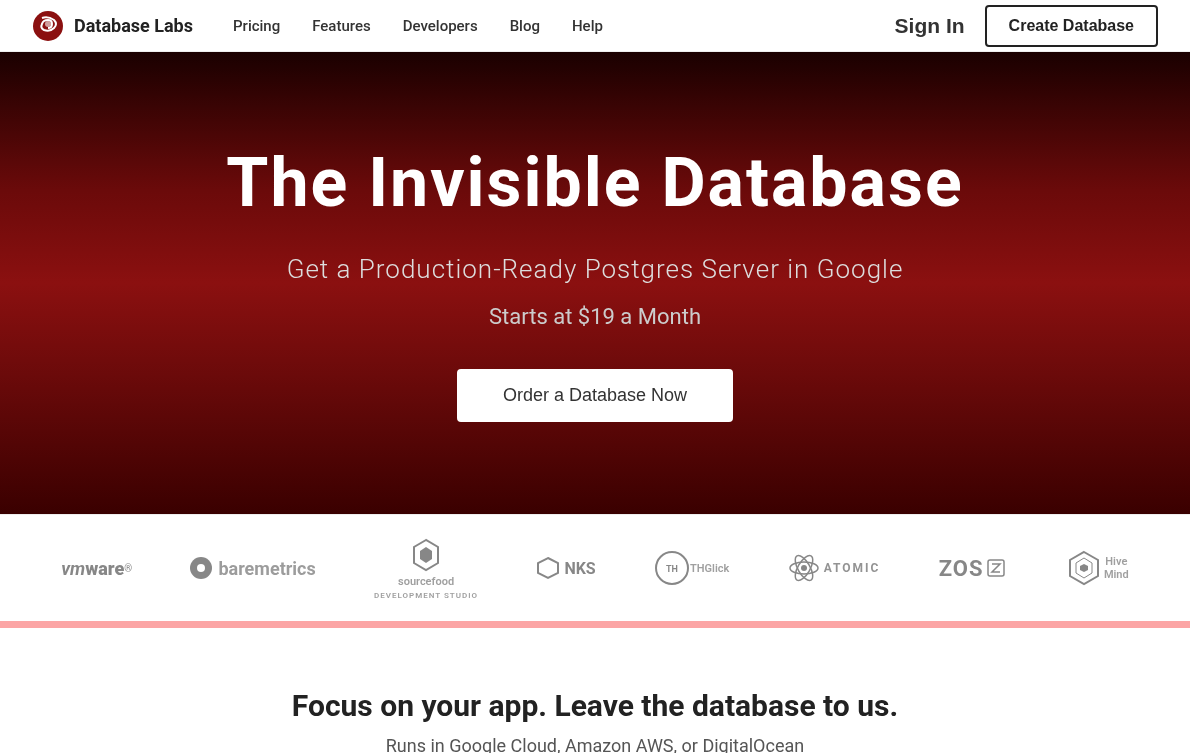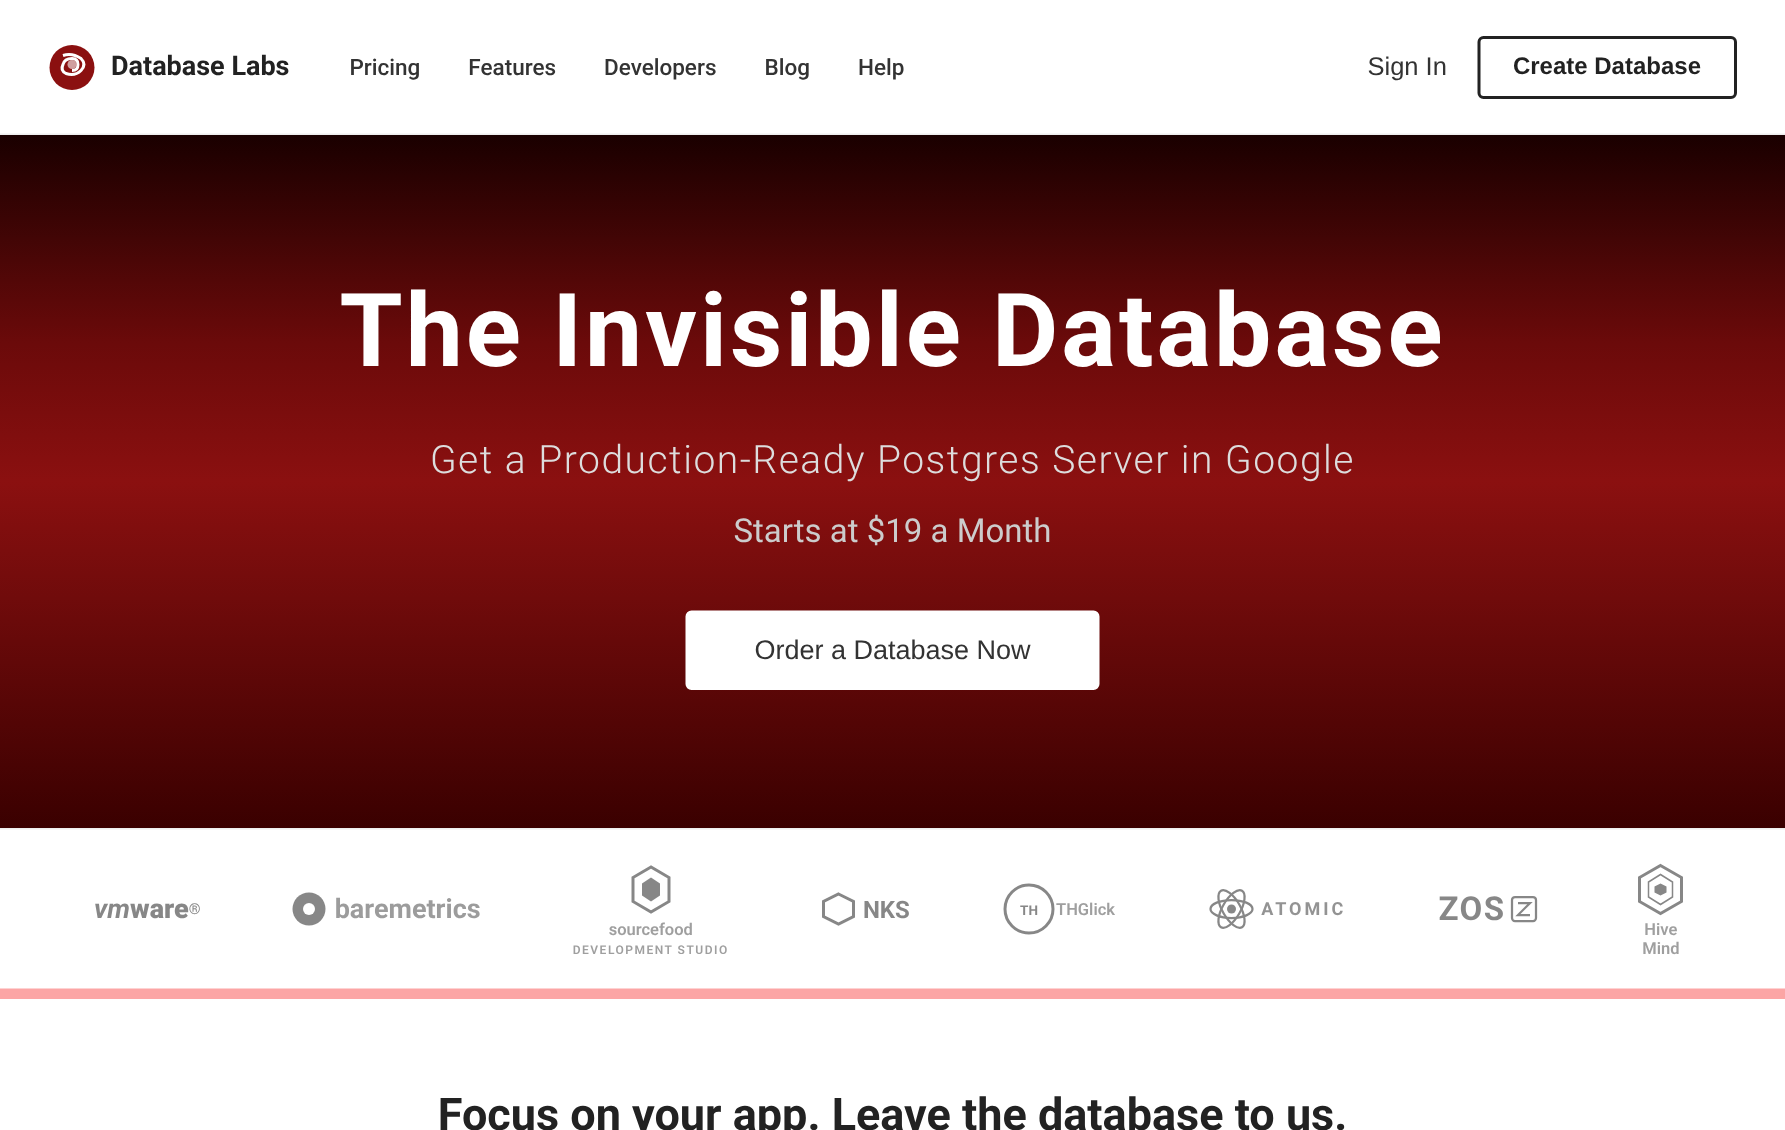--- a/index.html
+++ b/index.html
@@ -3,21 +3,21 @@
   <meta charset="utf-8">
   <style>
     * { margin: 0; padding: 0; box-sizing: border-box; }
     body { font-family: -apple-system, BlinkMacSystemFont, 'Segoe UI', Roboto, sans-serif; width: 1190px; overflow-x: hidden; }
 
     
     nav {
       display: flex;
       align-items: center;
       padding: 0 32px;
-      height: 90px;
+      height: 52px;
       background: #fff;
       border-bottom: 1px solid #eee;
     }
     .nav-logo {
       display: flex;
       align-items: center;
       gap: 10px;
       font-weight: 700;
       font-size: 18px;
       color: #222;
@@ -40,22 +40,22 @@
       font-weight: 500;
     }
     .nav-right {
       display: flex;
       align-items: center;
       gap: 20px;
     }
     .sign-in-btn {
       background: transparent;
       border: none;
-      font-size: 17px;
-      font-weight: 400;
+      font-size: 21px;
+      font-weight: 700;
       color: #333;
       cursor: pointer;
     }
     .create-db-btn {
       background: #fff;
       border: 2px solid #222;
       border-radius: 4px;
       padding: 10px 22px;
       font-size: 16px;
       font-weight: 700;
@@ -149,21 +149,21 @@
       position: relative;
       overflow: hidden;
     }
     .baremetrics-logo { display: flex; align-items: center; gap: 6px; }
     .baremetrics-circle { width: 22px; height: 22px; border-radius: 50%; background: #555; display: flex; align-items: center; justify-content: center; }
     .baremetrics-inner { width: 8px; height: 8px; border-radius: 50%; background: #fff; }
     .nks-logo { display: flex; align-items: center; gap: 4px; }
 
     .sourcefood-logo { display: flex; flex-direction: column; align-items: center; }
     .thglick-logo { display: flex; flex-direction: row; align-items: center; }
-    .hivemind-logo { display: flex; flex-direction: column; align-items: center; }
+    .hivemind-logo { display: flex; flex-direction: row; align-items: center; }
   </style>
 </head>
 <body>
 
 <nav>
   <a href="#" class="nav-logo">
     <svg class="logo-icon" viewBox="0 0 32 32" fill="none">
       <circle cx="16" cy="16" r="15" fill="#8b1010"></circle>
       <path d="M10 8 Q16 6 22 10 Q26 14 22 18 Q18 22 12 20 Q8 18 10 14 Q11 10 16 10 Q20 10 20 14 Q20 18 16 18" stroke="#fff" stroke-width="2" fill="none"></path>
       <circle cx="16" cy="14" r="3" fill="#fff" opacity="0.6"></circle>

